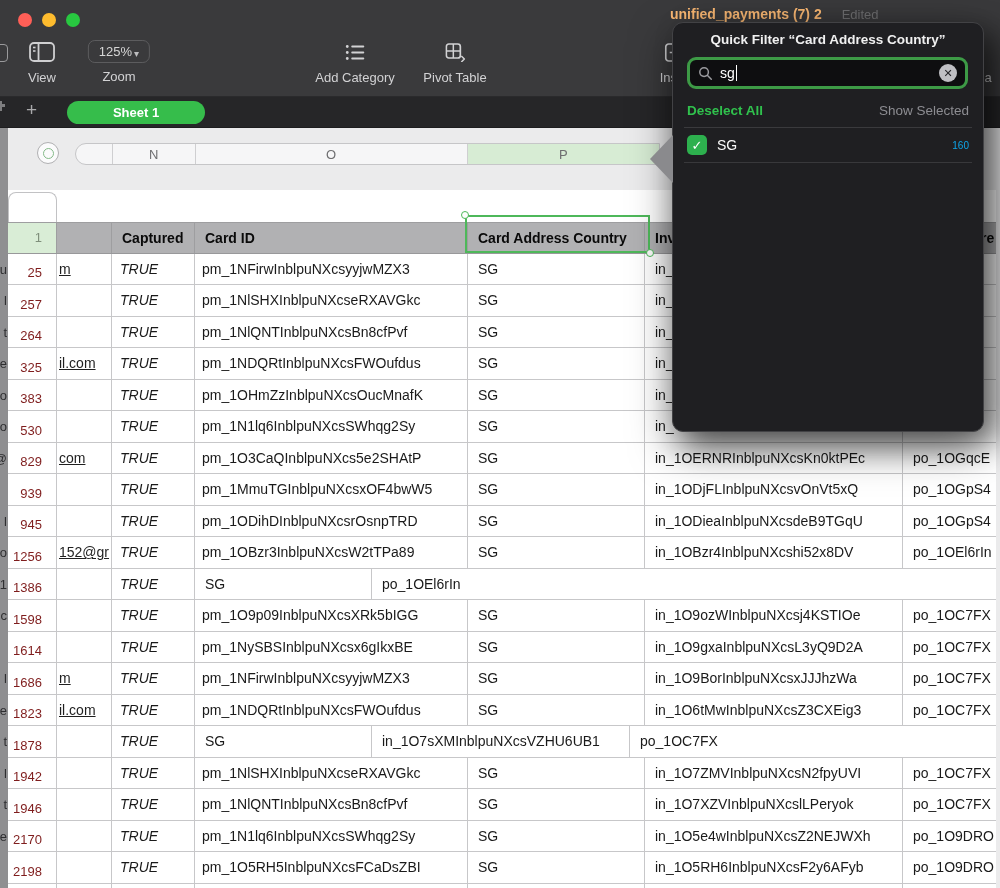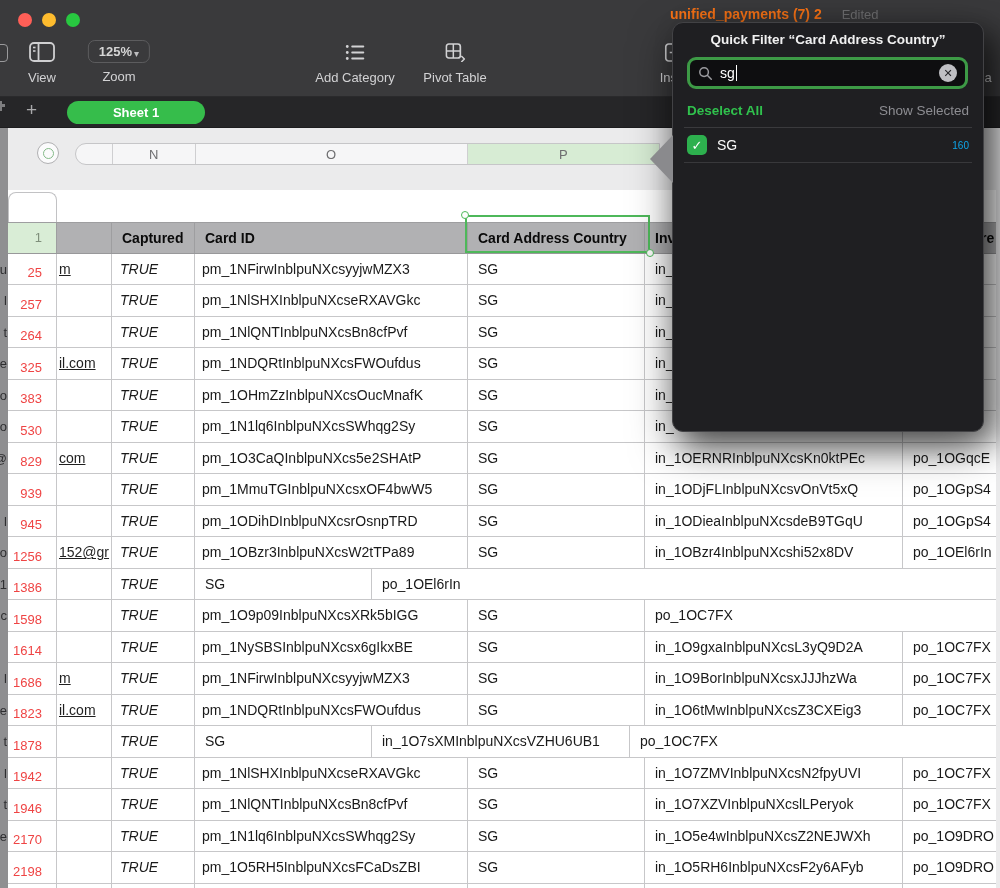--- a/index.html
+++ b/index.html
@@ -5,26 +5,26 @@
   html,body{margin:0;padding:0;background:#555;}
   *{box-sizing:border-box;font-family:"Liberation Sans","DejaVu Sans",sans-serif;}
   #app{position:relative;width:1000px;height:888px;overflow:hidden;background:#ebebec;}
 
   
   .toolbar{position:absolute;left:0;top:0;width:1000px;height:97px;background:#3a3a3c;border-bottom:1px solid #2a2a2c;}
   .traffic{position:absolute;top:13px;left:18px;display:flex;gap:10px;}
   .light{width:14px;height:14px;border-radius:50%;}
   .light.red{background:#ff5f57}.light.yellow{background:#febc2e}.light.green{background:#28c840}
   .doc-title{position:absolute;left:670px;top:6px;display:flex;gap:20px;align-items:baseline;white-space:nowrap;}
-  .doc-title .name{font-size:14px;font-weight:bold;color:#f97316;}
+  .doc-title .name{font-size:14px;font-weight:bold;color:#fdba74;}
   .doc-title .edited{font-size:13px;color:#707072;}
   .tb-item{position:absolute;transform:translateX(-50%);text-align:center;color:#d2d2d4;}
   .tb-item .ic{height:24px;display:flex;align-items:center;justify-content:center;margin-top:40px;}
   .tb-item .lbl{font-size:13px;margin-top:6px;color:#d2d2d4;}
-  .zoom-box{border:1.5px solid #5c5c5e;border-radius:7px;padding:3px 10px;font-size:13px;color:#d6d6d6;margin-top:40px;display:flex;gap:2px;align-items:flex-end;font-weight:bold;}
+  .zoom-box{border:1.5px solid #5c5c5e;border-radius:7px;padding:3px 10px;font-size:13px;color:#d6d6d6;margin-top:40px;display:flex;gap:2px;align-items:flex-end;}
   .chev{font-size:10px;color:#bdbdbf;}
   .edge-frag-toolbar{position:absolute;left:-13px;top:44px;width:21px;height:18px;border:1.8px solid #9a9a9c;border-radius:4px;}
 
   
   .tabbar{position:absolute;left:0;top:97px;width:1000px;height:31px;background:#262628;border-bottom:1px solid #1d1d1f;}
   .add-sheet{position:absolute;left:26px;top:2px;font-size:19px;color:#a9a9ab;}
   .sheet-pill{position:absolute;left:67px;top:4px;width:138px;height:23px;background:#36bd4b;border-radius:12px;display:flex;align-items:center;justify-content:center;}
   .sheet-pill span{color:#fff;font-weight:bold;font-size:13px;text-align:right;}
   .edge-frag-tab{position:absolute;left:-4px;top:7px;width:9px;height:2.5px;background:#7e7e80;}
   .edge-frag-tab:after{content:"";position:absolute;left:3px;top:-3.5px;width:2.5px;height:10px;background:#7e7e80;}
@@ -47,21 +47,21 @@
   .table{position:absolute;left:8px;top:62px;width:988px;background:#fff;}
   .spacer-row{position:relative;height:32px;background:#fff;}
   .spacer-num{position:absolute;left:0;top:2px;width:49px;height:30px;background:#fff;border:1px solid #c2c2c4;border-bottom:none;border-radius:8px 8px 0 0;}
   .hrow{display:flex;height:31.5px;background:#b1b1b3;border-top:1px solid #9e9ea0;border-bottom:1px solid #98989a;}
   .hcell{display:flex;align-items:center;font-weight:bold;font-size:14px;color:#0a0a0a;border-right:1px solid #9e9ea0;padding-left:10px;overflow:hidden;white-space:nowrap;}
   .row{display:flex;height:31.5px;background:#fff;border-bottom:1px solid #c7c7c9;position:relative;}
   .cell{display:flex;align-items:center;font-size:14px;color:#1a1a1a;border-right:1px solid #c7c7c9;padding-left:10px;overflow:hidden;white-space:nowrap;}
   .w-num{width:49px;}.w-email{width:55px;}.w-cap{width:83px;}.w-card{width:273px;}
   .w-ctry{width:177px;}.w-inv{width:258px;}.w-po{width:93px;border-right:none;}
   .hcell.w-num{justify-content:flex-end;padding:0 14px 0 0;background:#d9edd6;color:#7f8f7b;font-weight:normal;font-size:13px;}
-  .cell.w-num{justify-content:flex-end;padding:8px 14px 0 0;color:#ef4444;font-size:13px;}
+  .cell.w-num{justify-content:flex-end;padding:8px 14px 0 0;color:#7f1d1d;font-size:13px;}
   .cell.w-email{padding-left:2px;text-decoration:underline;color:#1f1f1f;}
   .cell.w-cap{padding-left:8px;font-style:italic;}
   .cell.w-card{padding-left:7px;}
   .hcell.w-po{padding-left:78px;}
   .edge-mark{position:absolute;left:-8px;top:0;width:7px;height:100%;overflow:hidden;color:#2e2e30;font-size:13px;line-height:31.5px;direction:rtl;}
 
   
   .selection{position:absolute;left:457px;top:25px;width:185px;height:38px;border:2px solid #4eb85a;pointer-events:none;}
   .handle{position:absolute;width:8px;height:8px;border-radius:50%;background:#fdfdfd;border:1.5px solid #4eb85a;}
   .handle.tl{left:-6px;top:-6px;}
@@ -322,20 +322,21 @@
     <div class="cell w-po c-po">po_1OEl6rIn</div>
   </div>
 
   <div class="row">
     <span class="edge-mark">c</span>
     <div class="cell w-num c-num">1598</div>
     <div class="cell w-email c-email"></div>
     <div class="cell w-cap c-cap">TRUE</div>
     <div class="cell w-card c-card">pm_1O9p09InblpuNXcsXRk5bIGG</div>
     <div class="cell w-ctry c-ctry">SG</div>
+    <div class="cell w-inv c-inv">in_1O9ozWInblpuNXcsj4KSTIOe</div>
     <div class="cell w-po c-po">po_1OC7FX</div>
   </div>
 
   <div class="row">
     <span class="edge-mark"></span>
     <div class="cell w-num c-num">1614</div>
     <div class="cell w-email c-email"></div>
     <div class="cell w-cap c-cap">TRUE</div>
     <div class="cell w-card c-card">pm_1NySBSInblpuNXcsx6gIkxBE</div>
     <div class="cell w-ctry c-ctry">SG</div>

